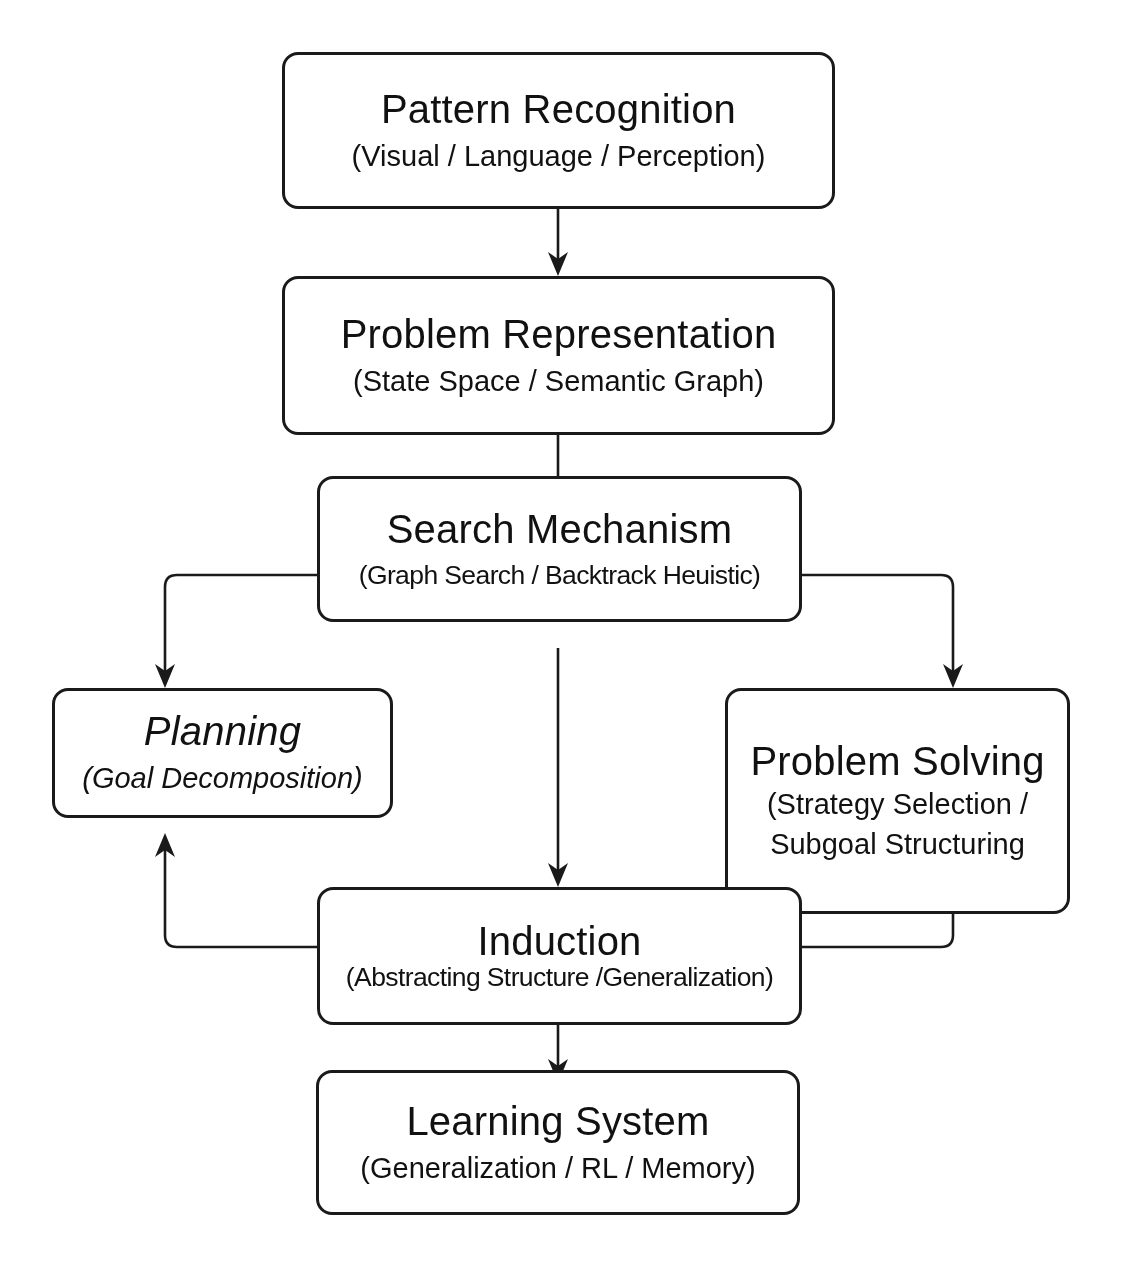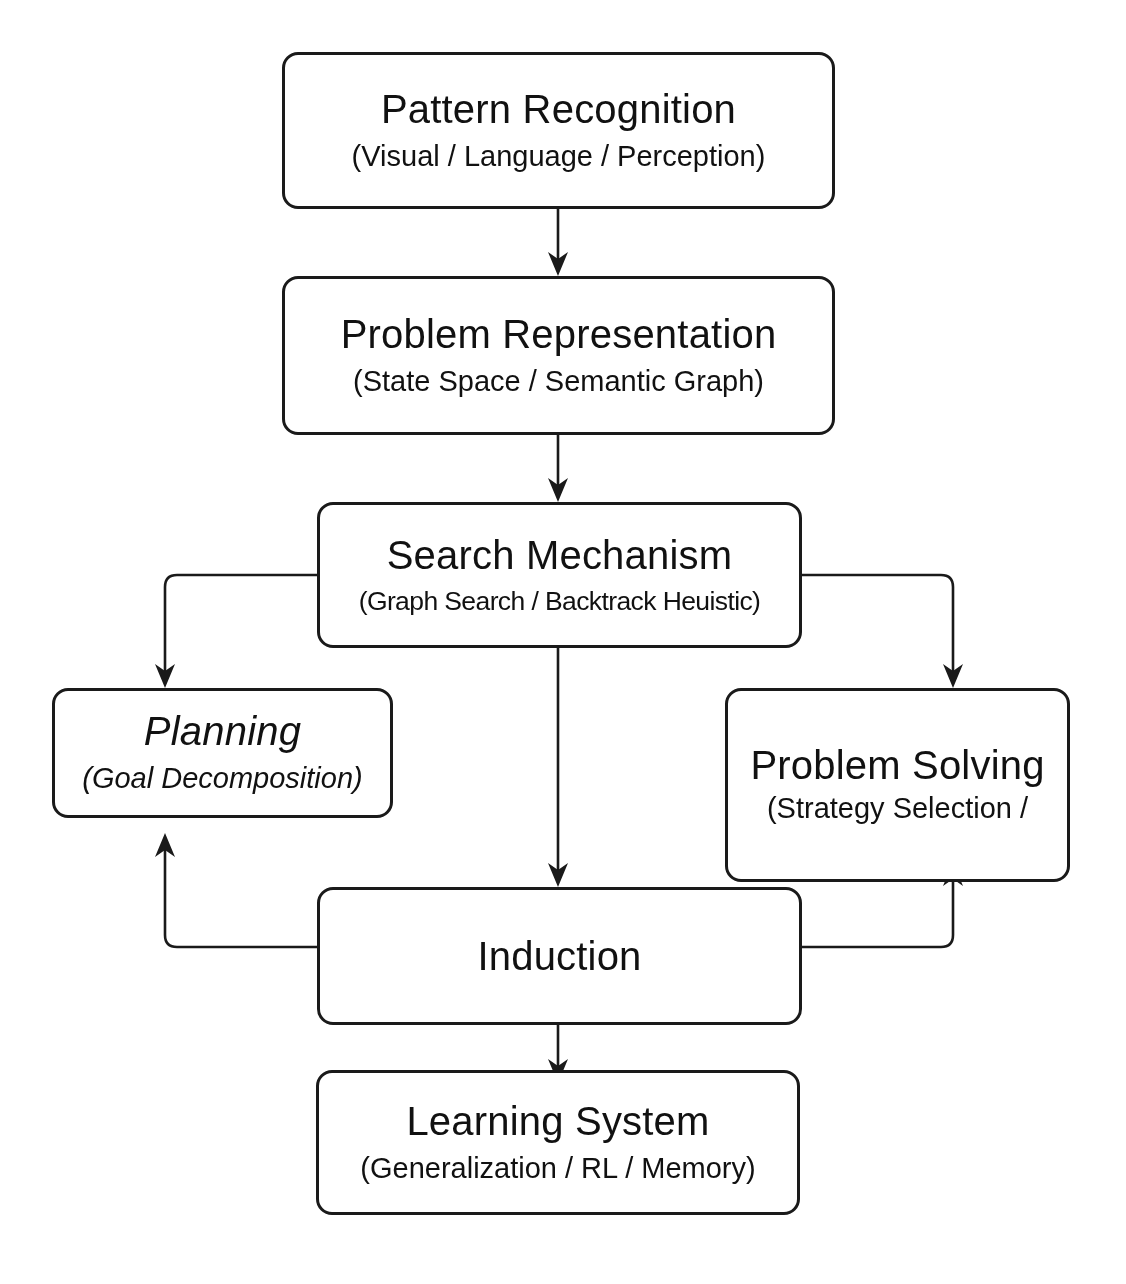--- a/index.html
+++ b/index.html
@@ -50,23 +50,23 @@
     line-height: 1.15;
     white-space: nowrap;
   }
   .node .subtitle.condensed {
     font-size: 26.5px;
     letter-spacing: -0.6px;
   }
   
   .node-pattern      { left: 282px; top: 52px;   width: 553px; height: 157px; }
   .node-problemrep   { left: 282px; top: 276px;  width: 553px; height: 159px; }
-  .node-search       { left: 317px; top: 502px;  width: 485px; height: 146px; }
+  .node-search       { left: 317px; top: 476px;  width: 485px; height: 146px; }
   .node-planning     { left: 52px;  top: 688px;  width: 341px; height: 130px; font-style: italic; }
-  .node-probsolving  { left: 725px; top: 688px;  width: 345px; height: 194px; gap: 4px; }
+  .node-probsolving  { left: 725px; top: 688px;  width: 345px; height: 226px; gap: 4px; }
   .node-induction    { left: 317px; top: 887px;  width: 485px; height: 138px; gap: 0; }
   .node-learning     { left: 316px; top: 1070px; width: 484px; height: 145px; }
   .node-probsolving .subtitle { line-height: 1.25; }
 </style>
 </head>
 <body>
 
 <div class="canvas">
 
   <svg class="arrow-layer" viewBox="0 0 1126 1284" xmlns="http://www.w3.org/2000/svg">
@@ -116,24 +116,26 @@
   </div>
 
   <div class="node node-planning">
     <div class="title">Planning</div>
     <div class="subtitle">(Goal Decomposition)</div>
   </div>
 
   <div class="node node-probsolving">
     <div class="title">Problem Solving</div>
     <div class="subtitle">(Strategy Selection /</div>
+    <div class="subtitle">Subgoal Structuring</div>
   </div>
 
   <div class="node node-induction">
     <div class="title">Induction</div>
+    <div class="subtitle condensed">(Abstracting Structure /Generalization)</div>
   </div>
 
   <div class="node node-learning">
     <div class="title">Learning System</div>
     <div class="subtitle">(Generalization / RL / Memory)</div>
   </div>
 
 </div>
 
 </body></html>

